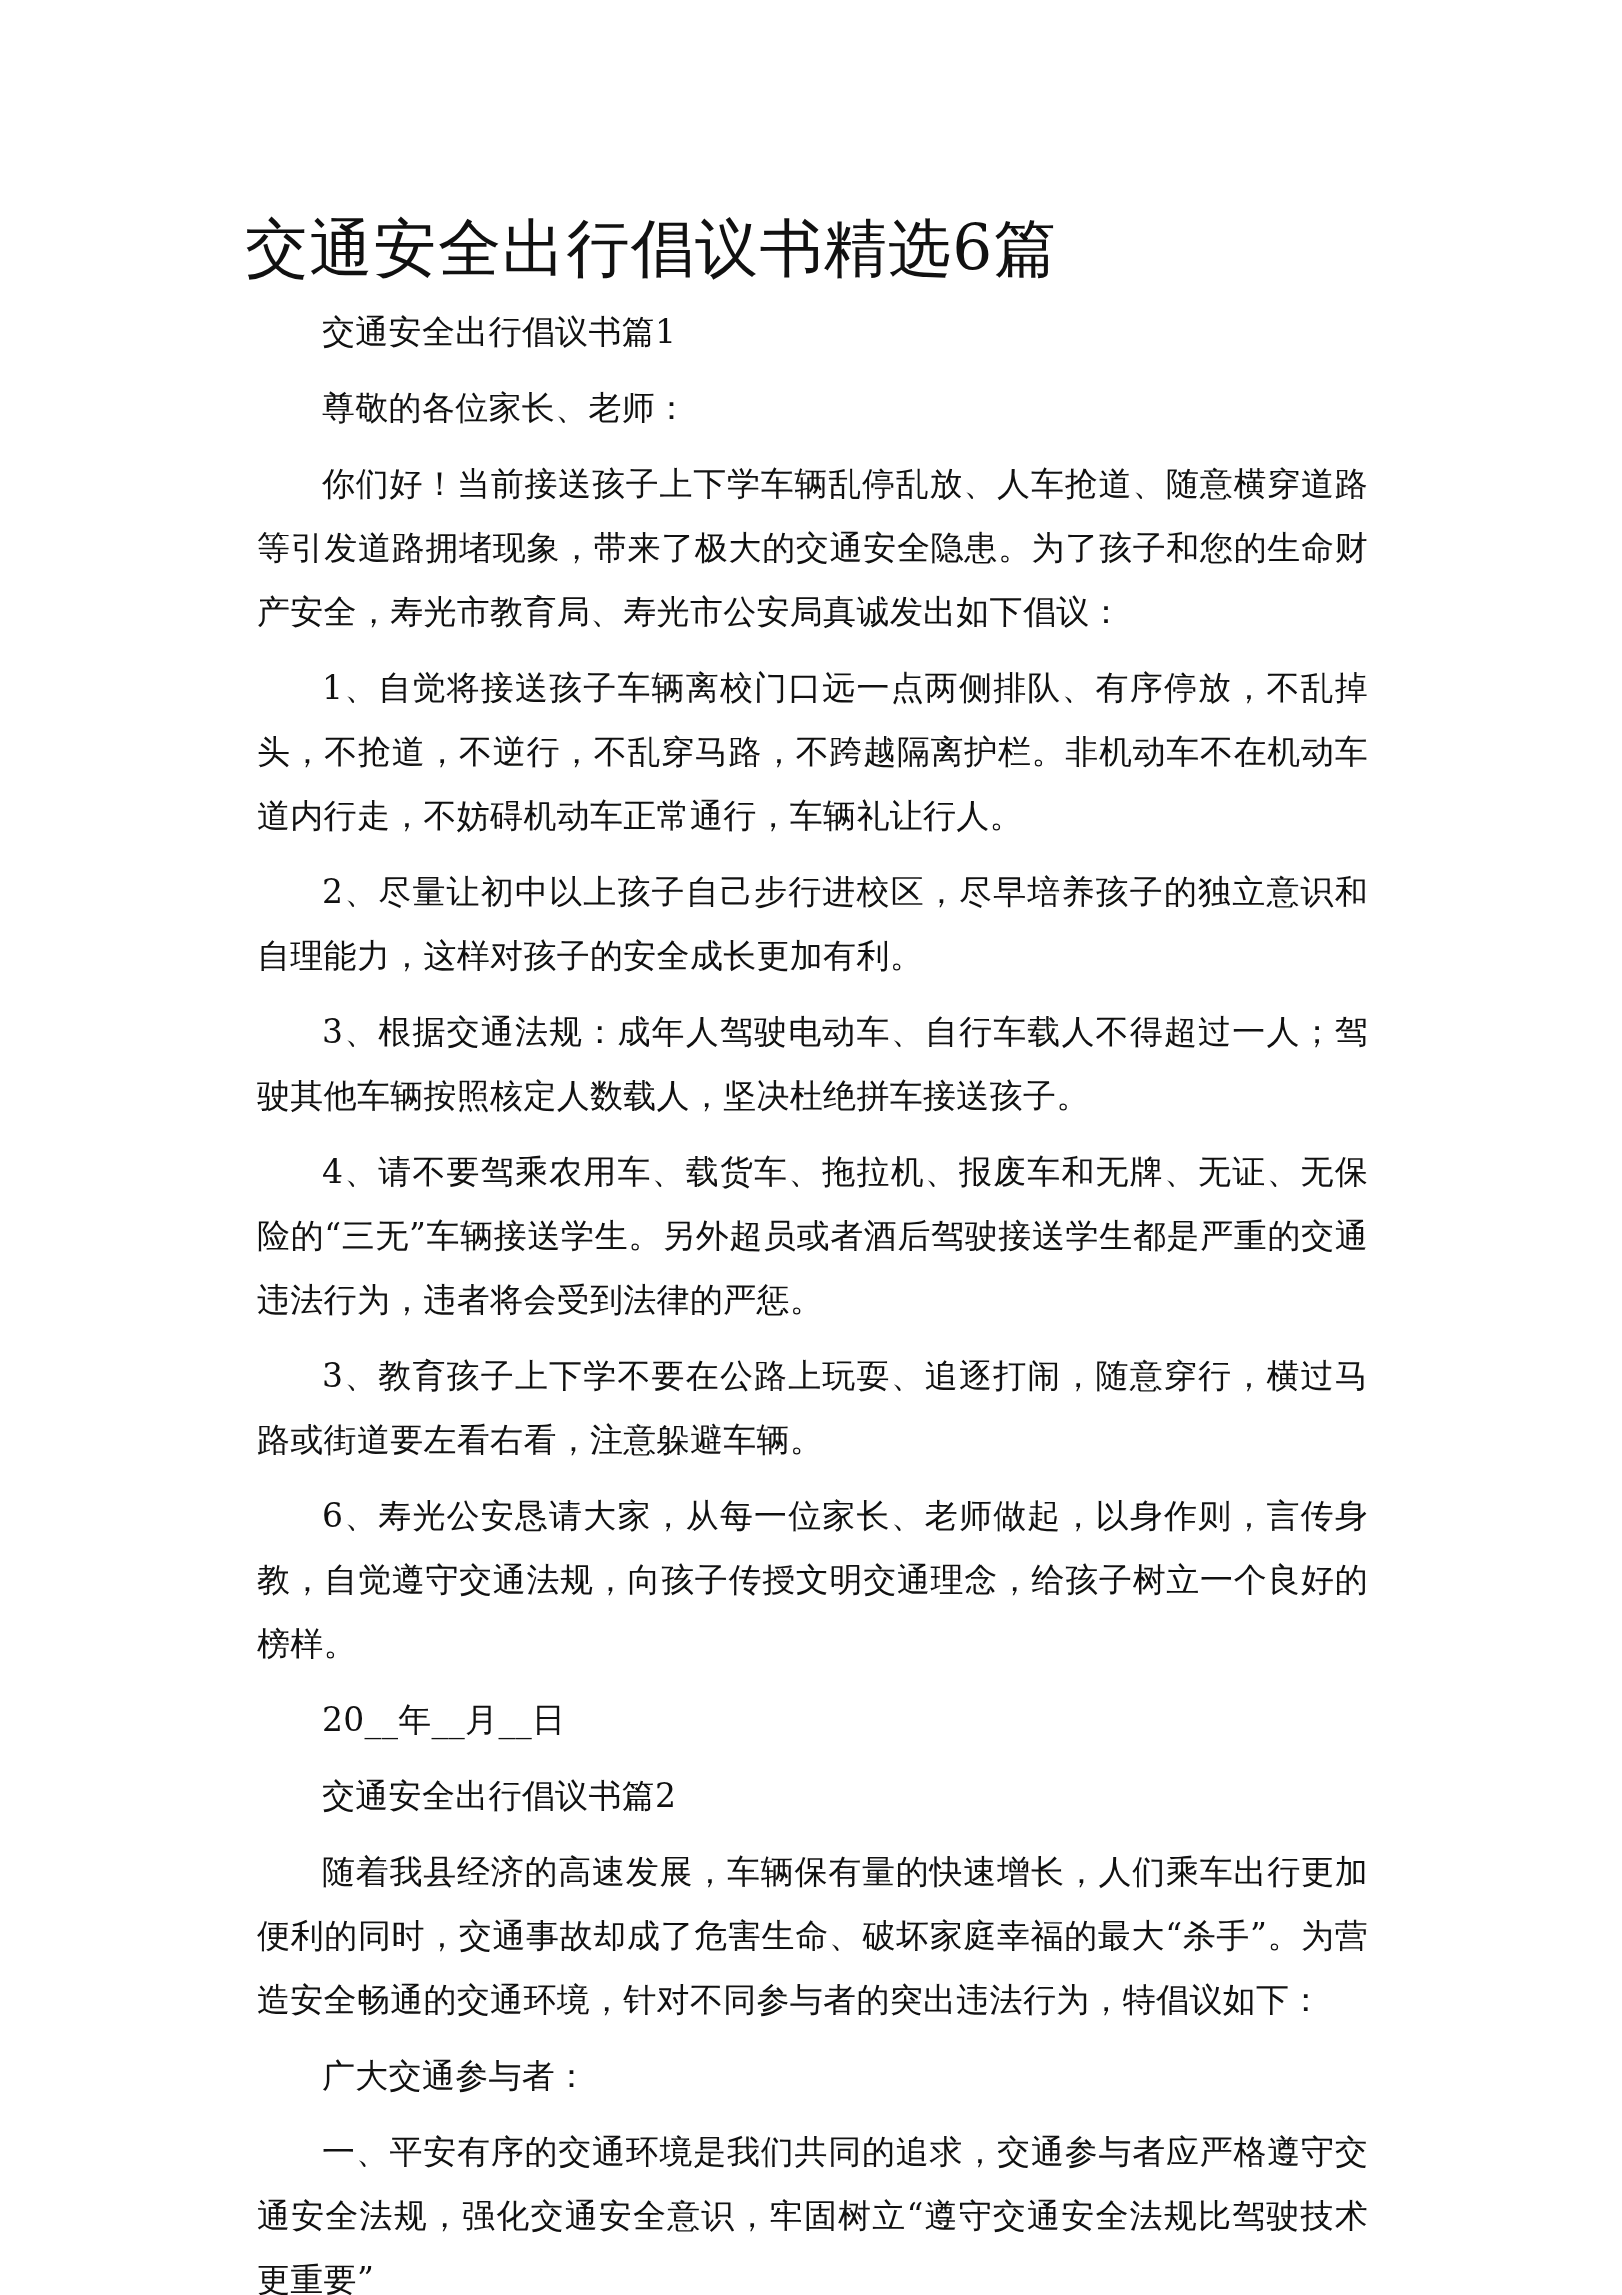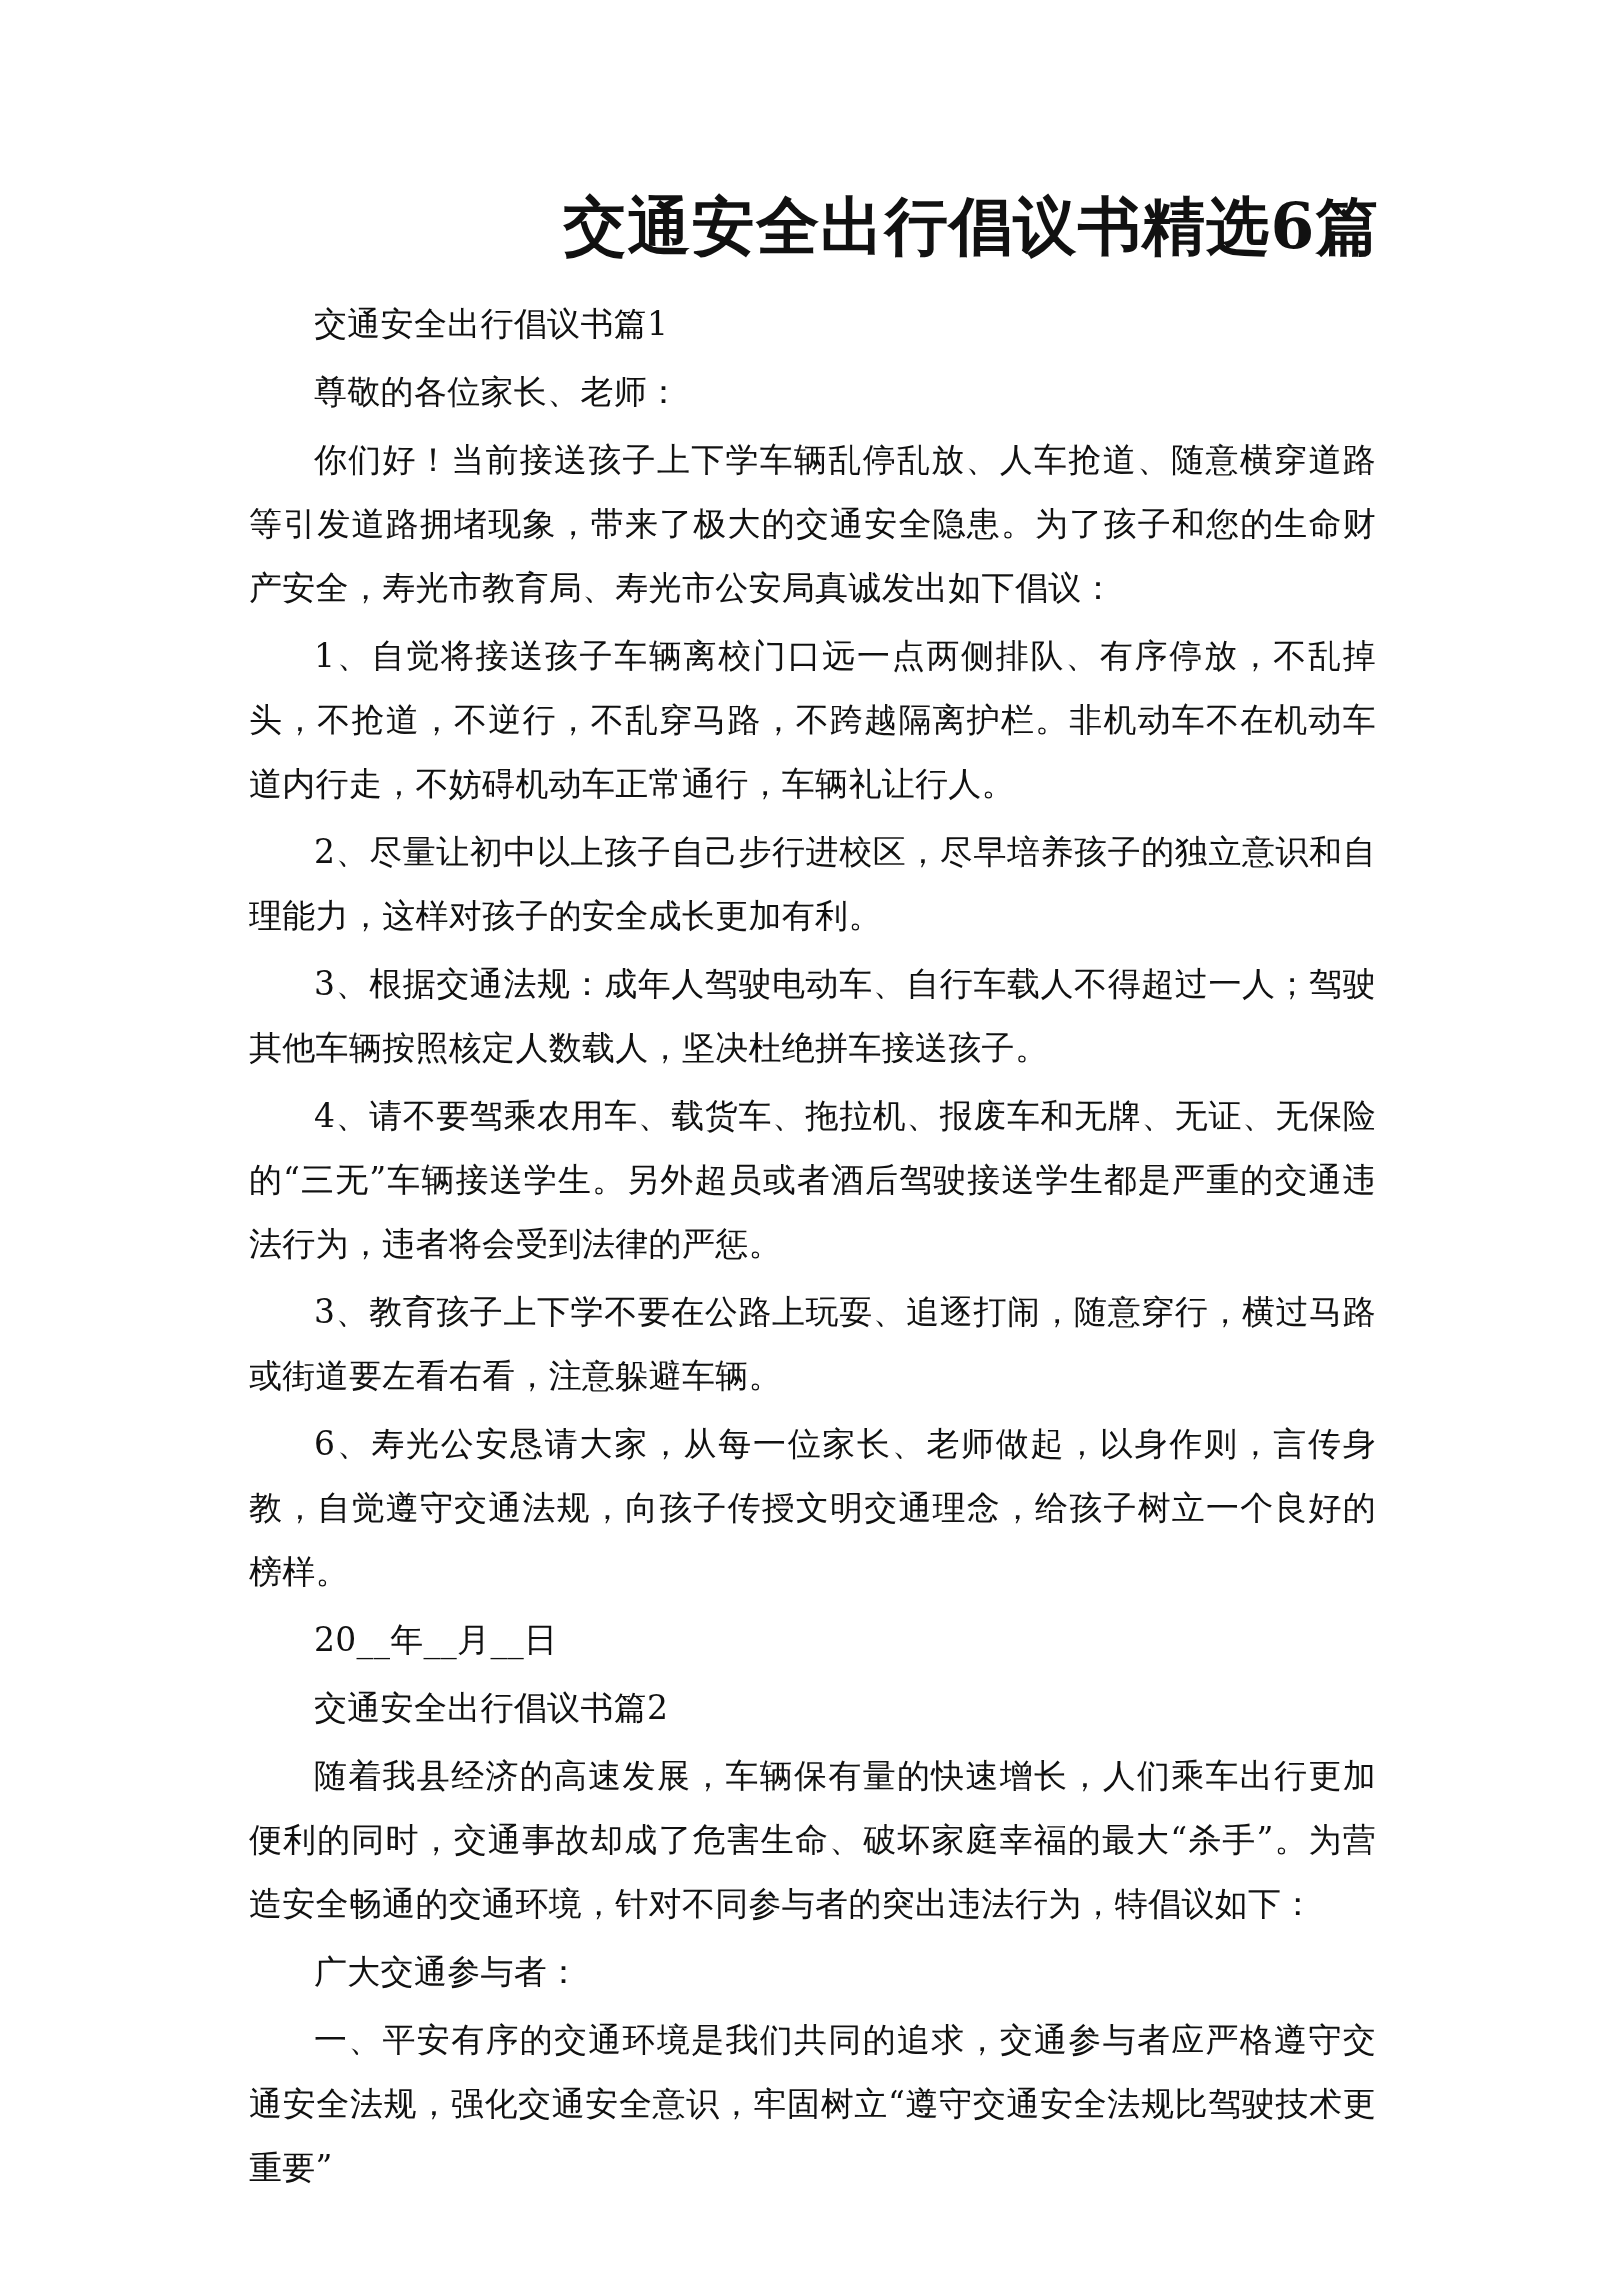--- a/index.html
+++ b/index.html
@@ -17,38 +17,38 @@
     }
     .page {
       position: absolute;
       left: 245px;
       top: 0;
       width: 1135px;
     }
     .title {
       position: absolute;
       left: 0;
-      top: 184px;
+      top: 206px;
       width: 1135px;
-      text-align: right;
+      text-align: left;
       font-size: 63px;
       line-height: 85px;
       letter-spacing: 1.3px;
       font-family: "DejaVu Serif", "Liberation Serif", serif;
-      font-weight: bold;
+      font-weight: normal;
       margin: 0;
     }
     .body {
       position: absolute;
       left: 0;
       top: 288px;
       width: 1135px;
     }
     .p {
-      margin: 4px;
+      margin: 12px;
       font-size: 33px;
       line-height: 64px;
       text-align: justify;
       text-indent: 65px;
       letter-spacing: 0.3px;
       word-break: break-all;
     }
   </style>
 </head>
 <body>

